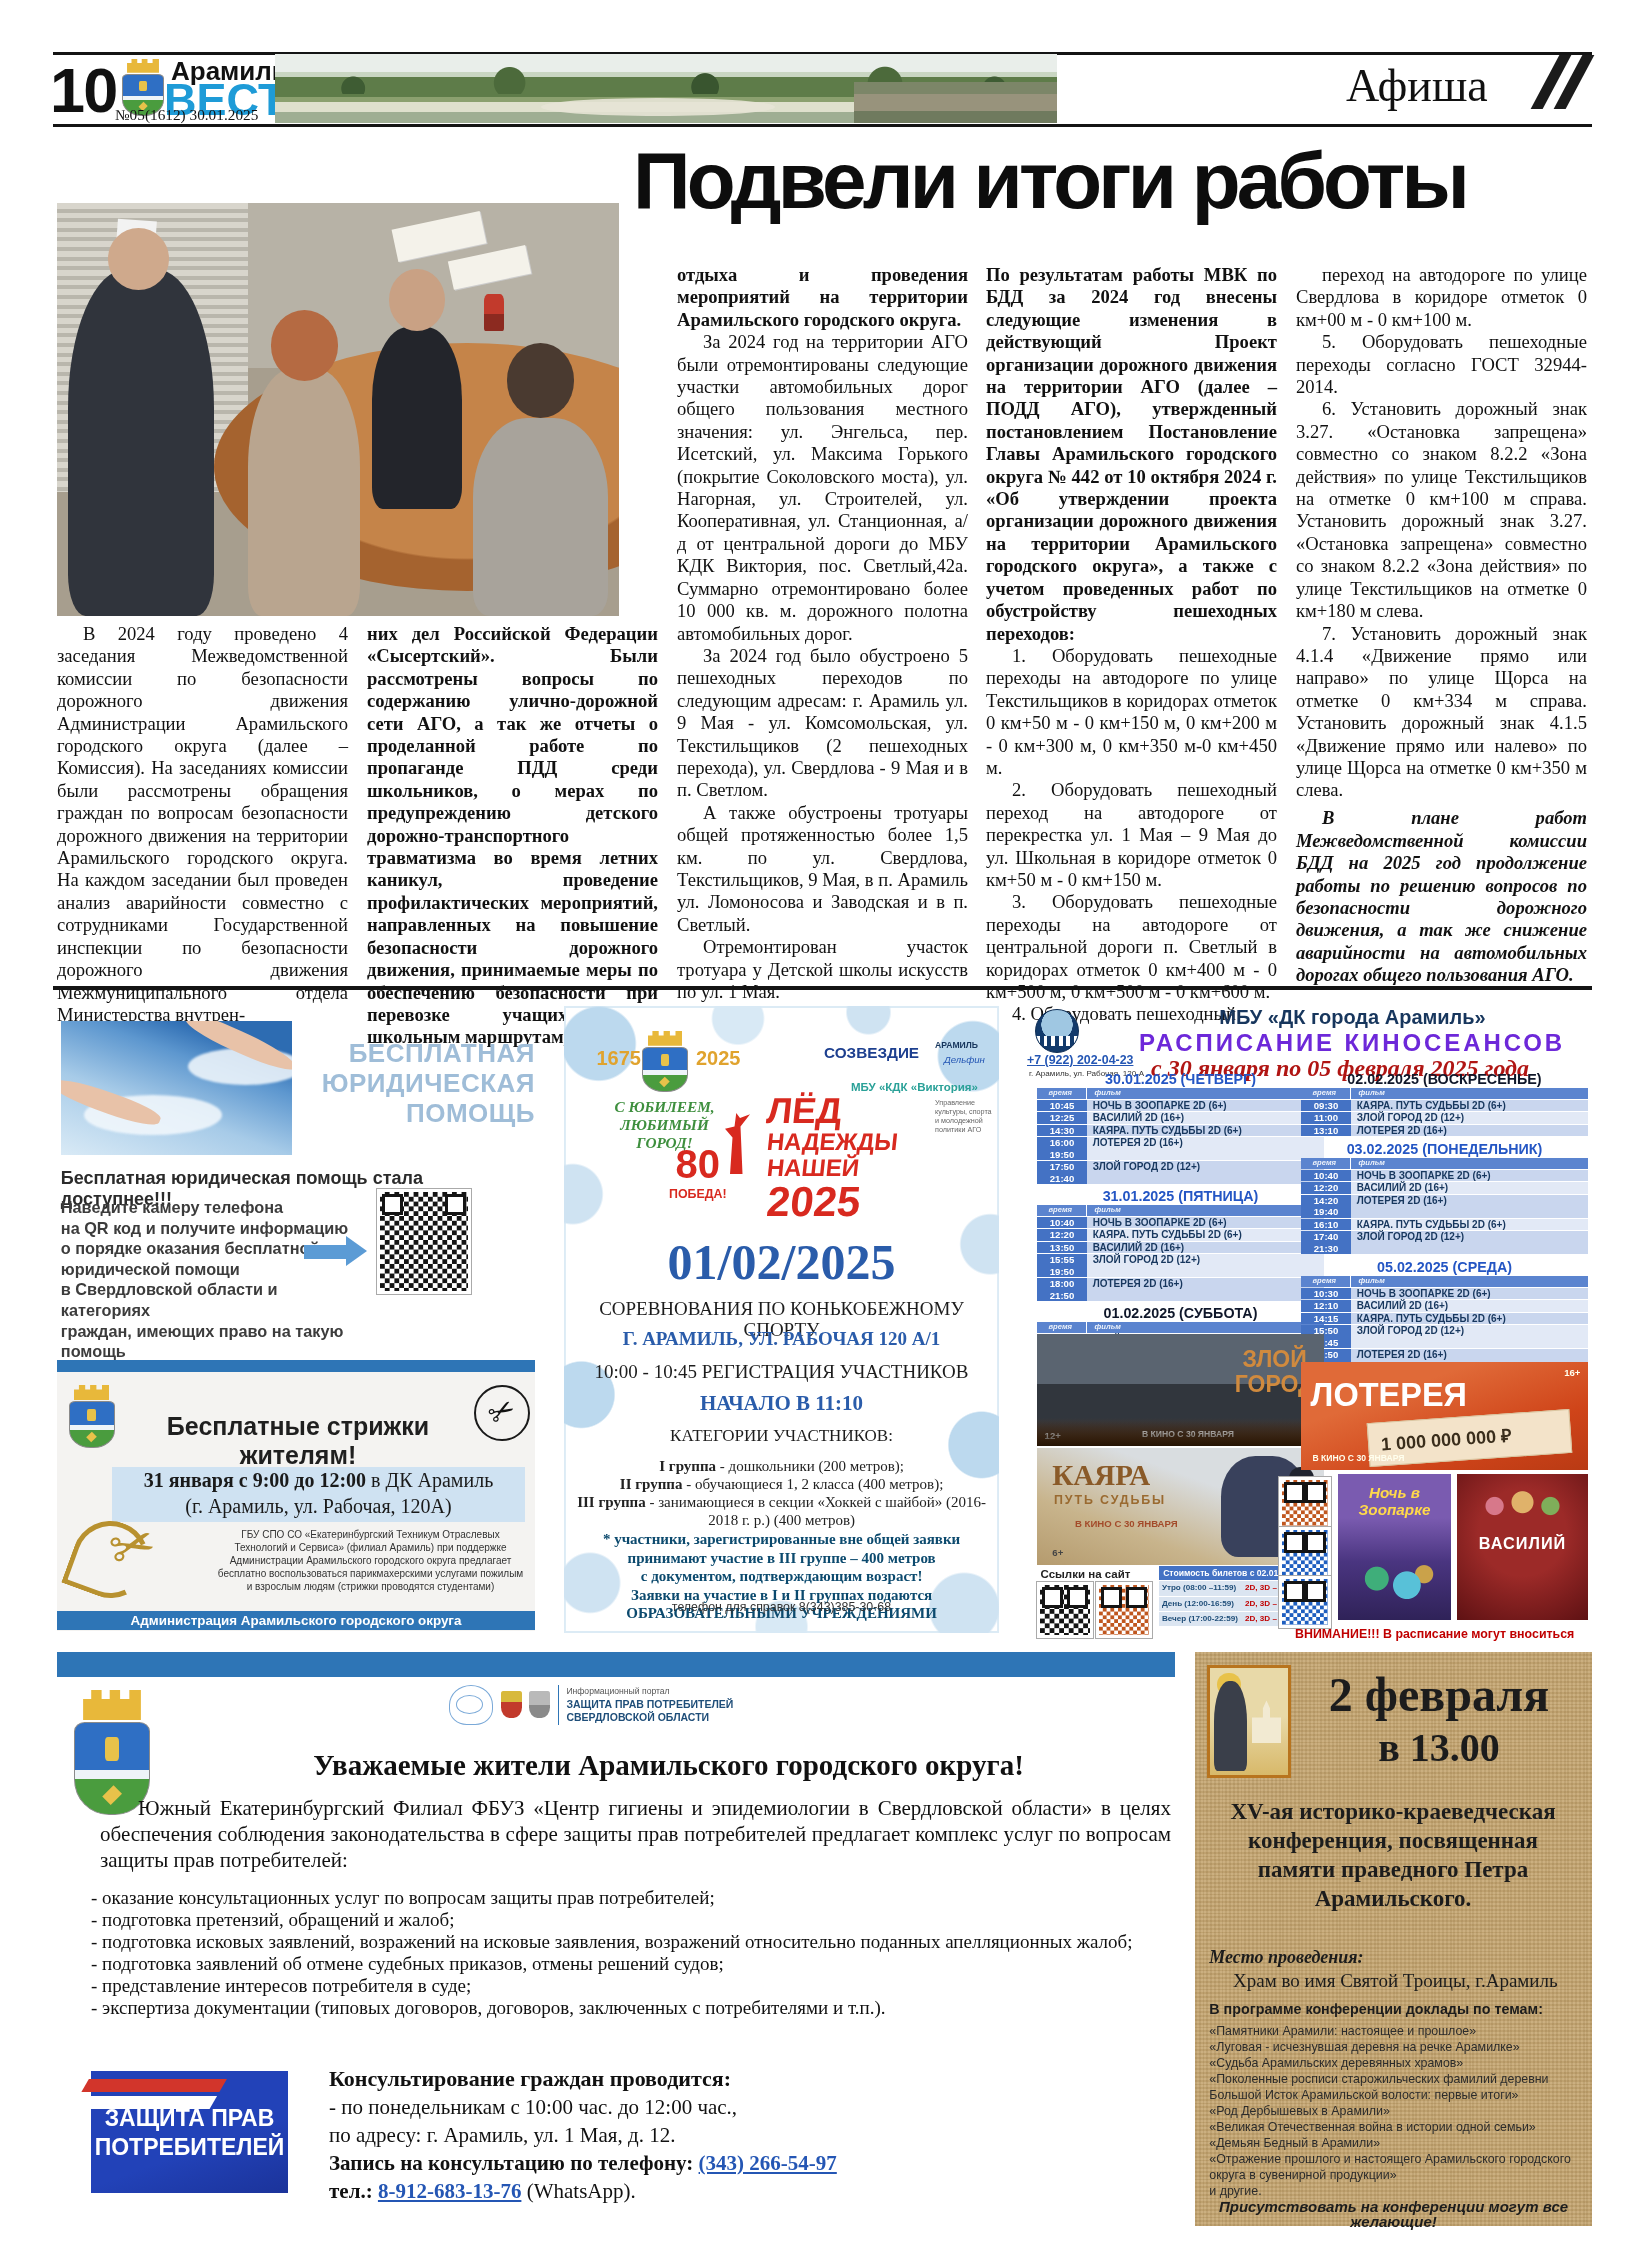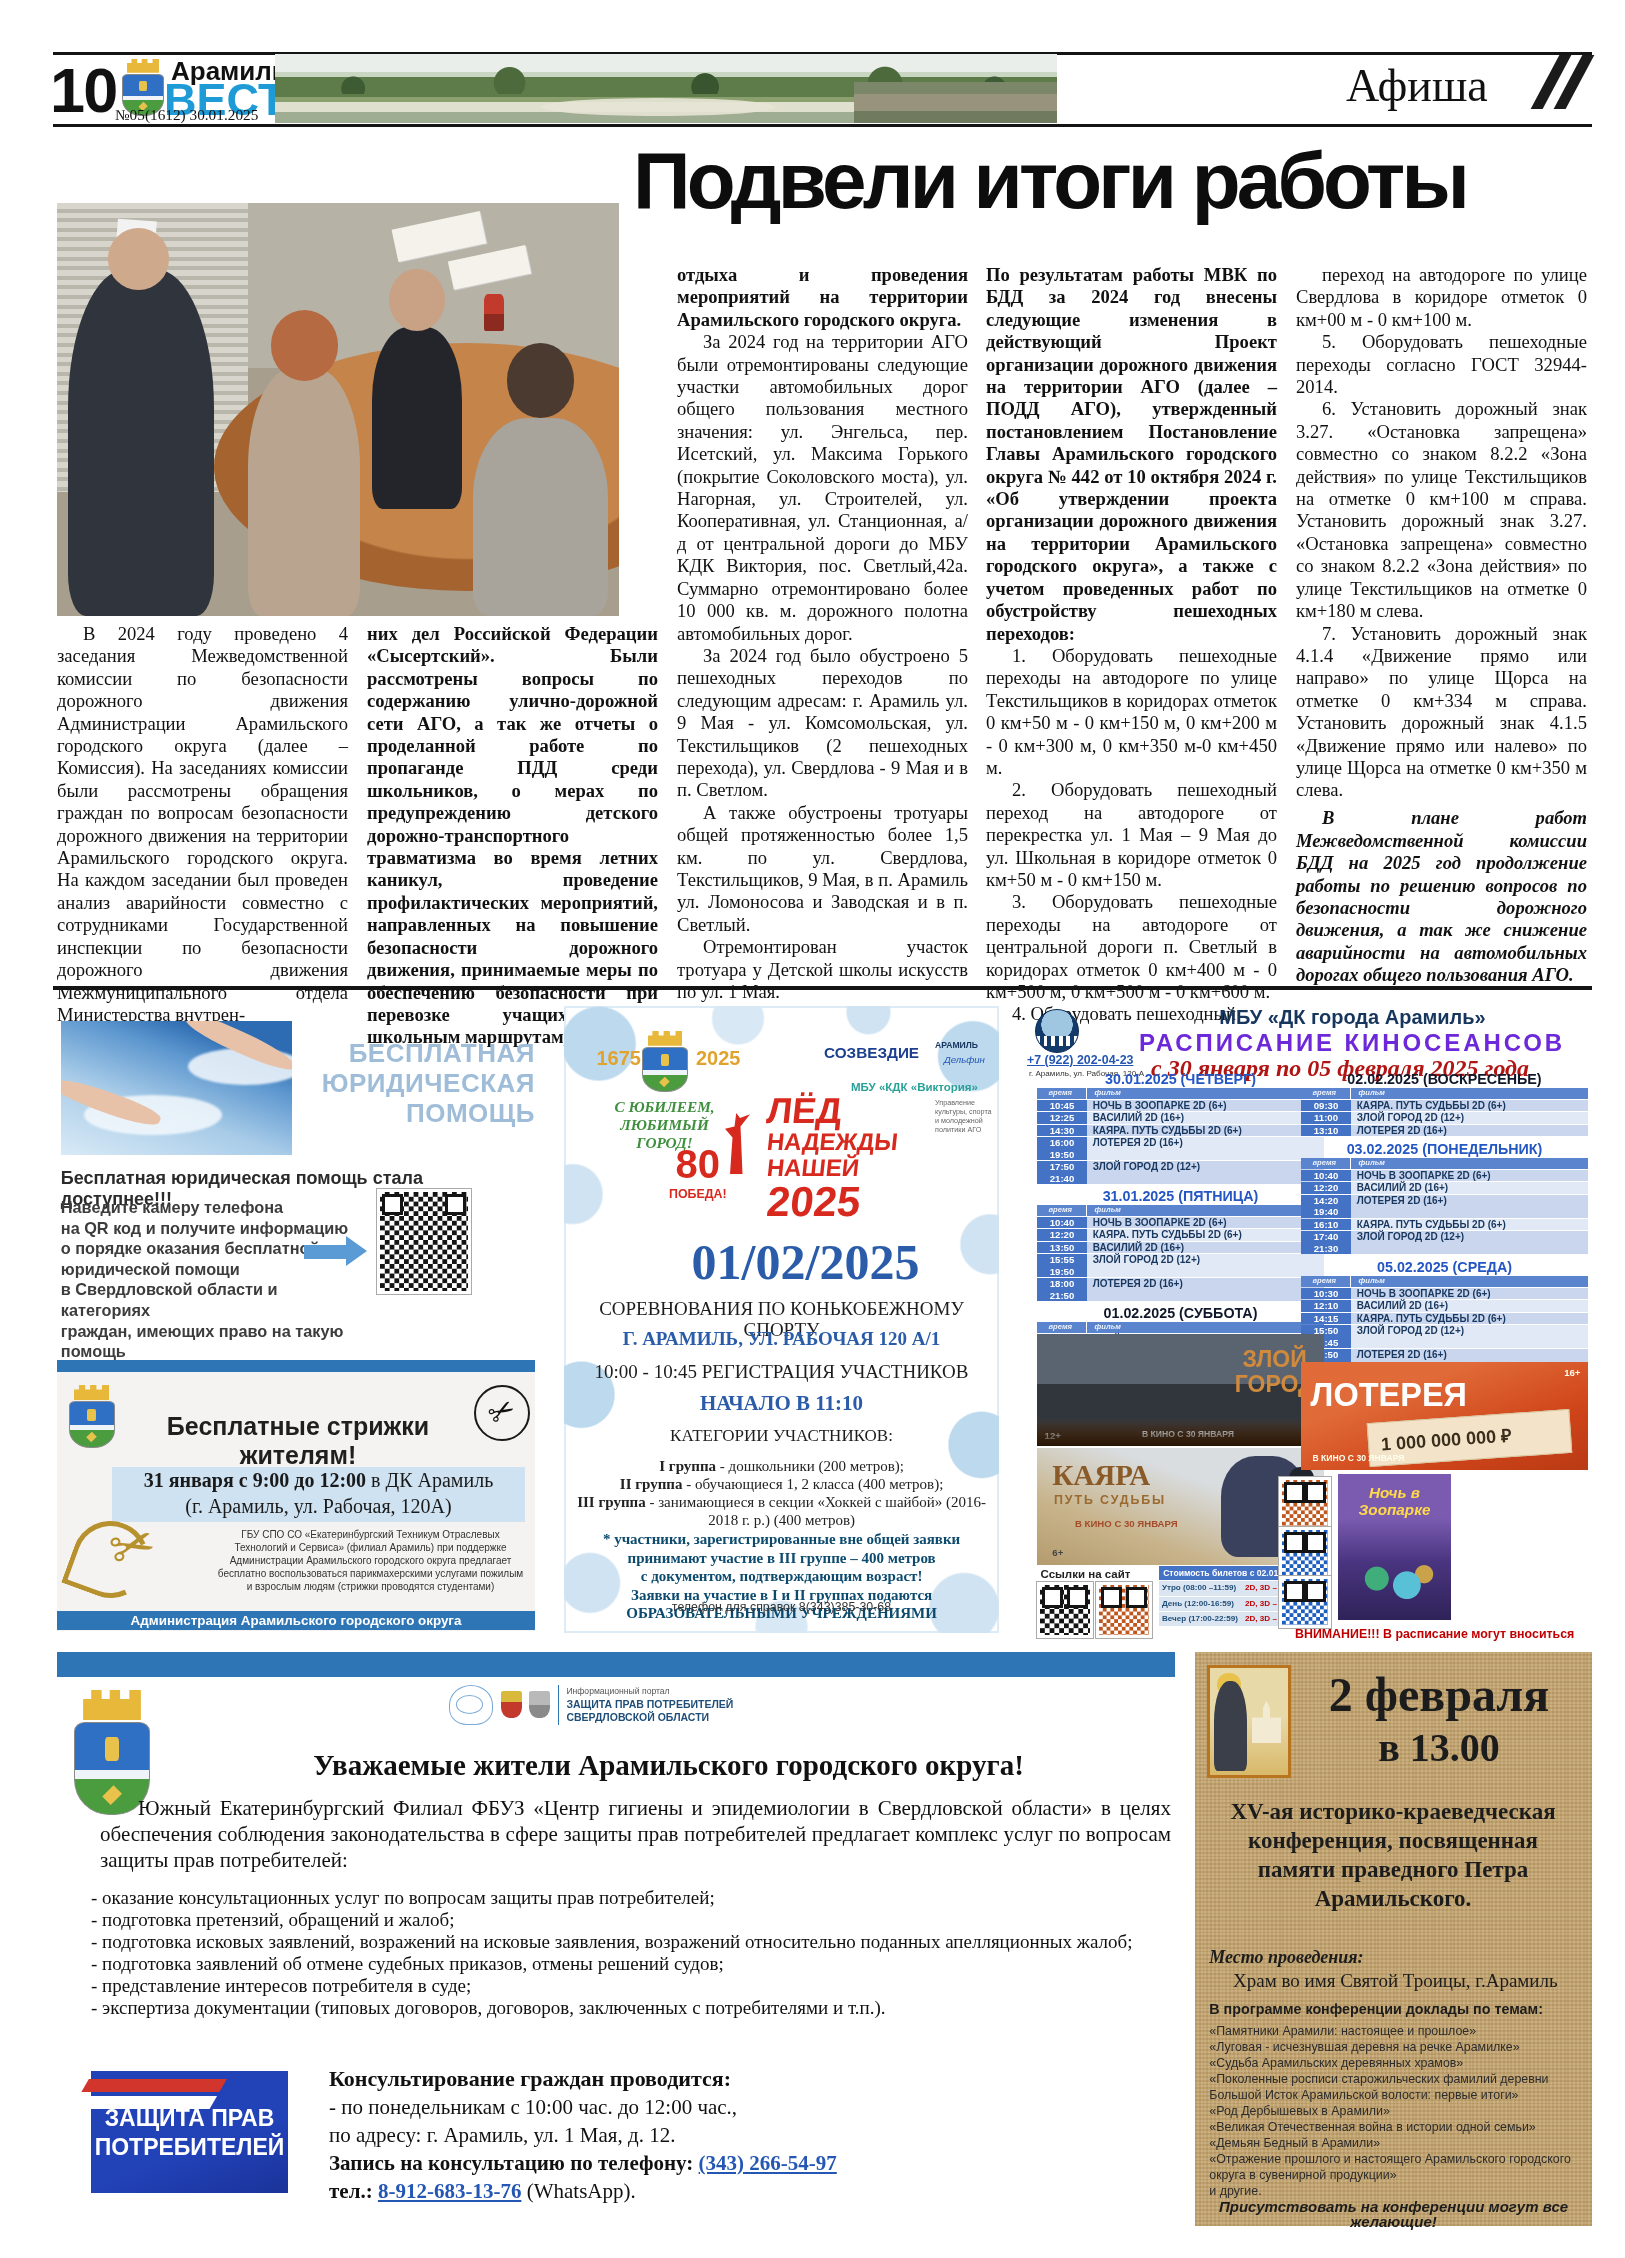--- a/index.html
+++ b/index.html
@@ -303,21 +303,21 @@
     <div class="sponsor" style="left:371px;top:92px;font-size:7.2px;color:#666;width:59px;">Управление культуры, спорта и молодежной политики АГО</div>
     <div class="abs victory" style="left:105px;top:136px;">
       <div style="font-weight:900;font-size:40px;">80</div>
       <div style="font-weight:900;font-size:12.4px;">ПОБЕДА!</div>
     </div>
     <div class="statue" style="left:161px;top:107px;"></div>
     <div class="abs led" style="left:203px;top:84px;font-size:36px;">ЛЁД</div>
     <div class="abs led" style="left:203px;top:122px;font-size:24px;">НАДЕЖДЫ</div>
     <div class="abs led" style="left:203px;top:148px;font-size:24px;">НАШЕЙ</div>
     <div class="abs led" style="left:203px;top:172px;font-size:42px;">2025</div>
-    <div class="abs sk-date" style="left:0;top:231px;width:435px;margin-left:24px;">01/02/2025</div>
+    <div class="abs sk-date" style="left:0;top:231px;width:435px;">01/02/2025</div>
     <div class="abs sk-line" style="left:0;top:293px;width:435px;">СОРЕВНОВАНИЯ ПО КОНЬКОБЕЖНОМУ СПОРТУ</div>
     <div class="abs sk-line sk-blue" style="left:0;top:323px;width:435px;">Г. АРАМИЛЬ, УЛ. РАБОЧАЯ 120 А/1</div>
     <div class="abs sk-line" style="left:0;top:356px;width:435px;">10:00 - 10:45 РЕГИСТРАЦИЯ УЧАСТНИКОВ</div>
     <div class="abs sk-line sk-blue" style="left:0;top:386px;width:435px;font-size:21px;">НАЧАЛО В 11:10</div>
     <div class="abs sk-line" style="left:0;top:421px;width:435px;font-size:17px;">КАТЕГОРИИ УЧАСТНИКОВ:</div>
     <div class="abs sk-group" style="left:9.6px;top:451px;width:416px;">
 
     <div><b>I группа</b><span> - дошкольники (200 метров);</span></div>
         <div><b>II группа</b><span> - обучающиеся 1, 2 класса (400 метров);</span></div>
         <div><b>III группа</b><span> - занимающиеся в секции «Хоккей с шайбой» (2016-2018 г. р.) (400 метров)</span></div>
@@ -542,20 +542,24 @@
       <div class="abs" style="left:11.5px;bottom:7.6px;font:700 8.6px/1 'Liberation Sans',sans-serif;color:#ffe;">В КИНО С 30 ЯНВАРЯ</div>
       <div class="abs" style="right:7.6px;top:5.7px;font:700 9.6px/1 'Liberation Sans',sans-serif;color:#ffe;">16+</div>
     </div>
     <div class="qr orange" style="left:271px;top:478px;width:46px;height:46px;"></div>
     <div class="qr blue" style="left:271px;top:528px;width:46px;height:46px;"></div>
     <div class="qr blue" style="left:271px;top:577px;width:46px;height:46px;"></div>
     <div class="poster" style="left:330px;top:475px;width:113px;height:146px;background:linear-gradient(180deg,#7a5bb0 0 30%,#4a3580 60%,#2f2258 100%);">
       <div class="abs preline" style="left:0;top:9.6px;width:100%;text-align:center;font:italic 800 15.3px/17px 'Liberation Sans',sans-serif;color:#ffd94a;">Ночь в
 Зоопарке</div>
       <div class="abs" style="left:13.4px;bottom:15.3px;width:86px;height:44px;background:radial-gradient(circle at 30% 40%,#3fae7a 0 11.5px,transparent 12.4px),radial-gradient(circle at 65% 55%,#58c1d8 0 13.4px,transparent 14.3px),radial-gradient(circle at 85% 30%,#caa24a 0 8.6px,transparent 9.6px);"></div>
+    </div>
+    <div class="poster" style="left:449px;top:475px;width:131px;height:146px;background:radial-gradient(circle at 50% 40%,#9c2a28 0 40%,#5e1113 100%);">
+      <div class="abs" style="left:0;top:61px;width:100%;text-align:center;font:900 16.3px/1 'Liberation Sans',sans-serif;color:#fff;letter-spacing:1px;">ВАСИЛИЙ</div>
+      <div class="abs" style="left:19px;top:13.4px;width:93px;height:38px;background:radial-gradient(circle at 20% 50%,#d7788a 0 8.6px,transparent 9.6px),radial-gradient(circle at 50% 40%,#e0b26a 0 10.5px,transparent 11.5px),radial-gradient(circle at 80% 50%,#7fae5a 0 8.6px,transparent 9.6px);"></div>
     </div>
     <div class="abs notice" style="left:287px;top:629px;">ВНИМАНИЕ!!! В расписание могут вноситься</div>
   </div>
 
   <div class="abs" style="left:57px;top:1652px;width:1118px;height:575px;">
     <div class="cons-bar" style="left:0;top:0;width:1118px;height:25px;"></div>
     <div class="arms" style="left:17px;top:38px;width:76px;height:126px;">
         <div class="crown"></div>
         <div class="shield"></div>
       </div>

